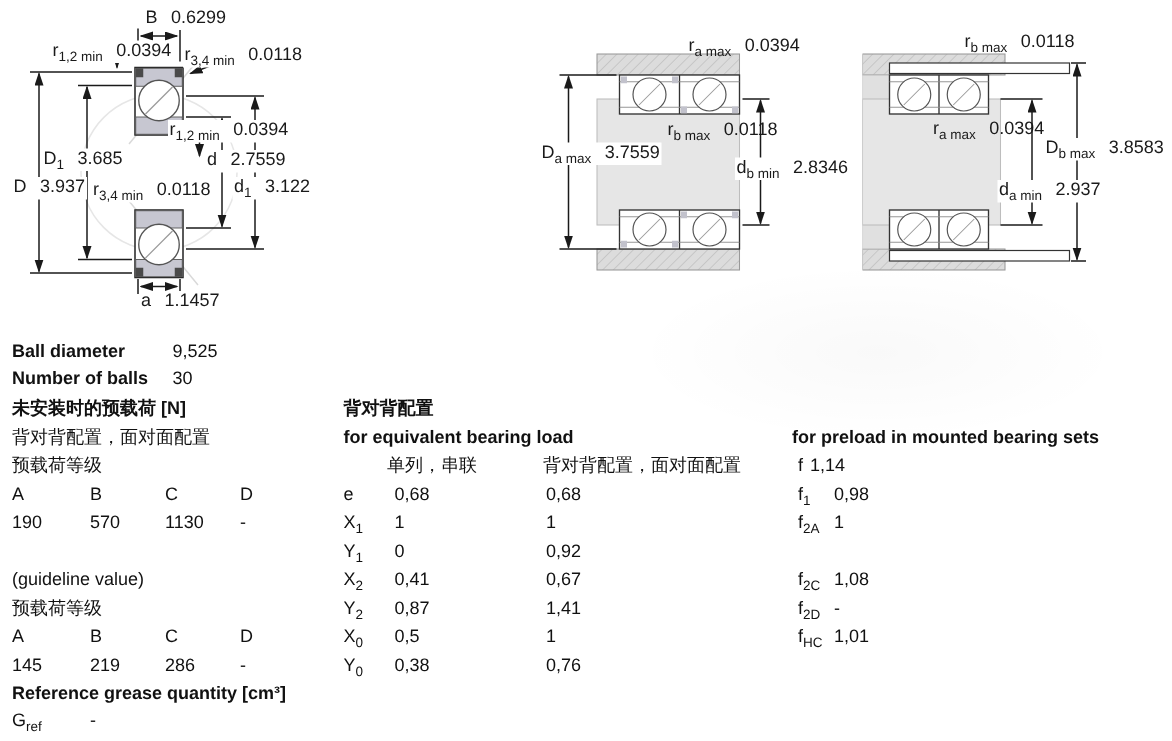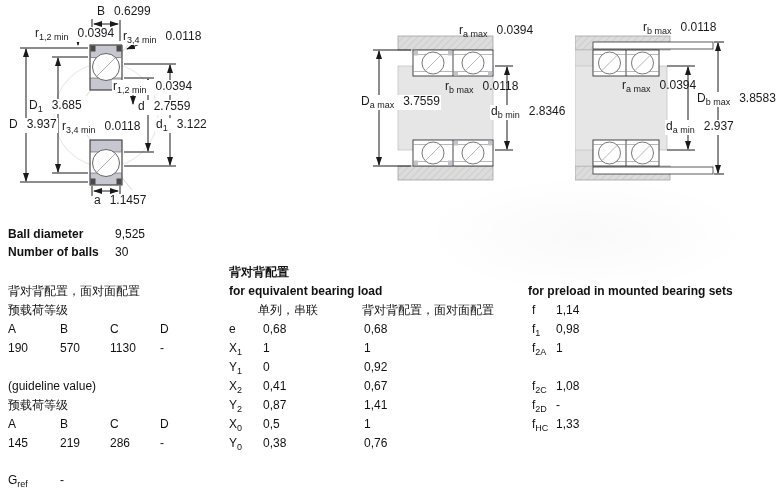--- a/index.html
+++ b/index.html
@@ -224,20 +224,21 @@
 
   <div class="row" style="left:8px;top:227px;width:215px">
     <span class="cell b" style="left:0">Ball diameter</span>
     <span class="cell" style="left:107px">9,525</span>
   </div>
   <div class="row" style="left:8px;top:245px;width:215px">
     <span class="cell b" style="left:0">Number of balls</span>
     <span class="cell" style="left:107px">30</span>
   </div>
 
+  <div class="abs t b" style="left:8px;top:265px">未安装时的预载荷 [N]</div>
   <div class="abs t" style="left:8px;top:284px">背对背配置，面对面配置</div>
   <div class="abs t" style="left:8px;top:303px">预载荷等级</div>
   <div class="row" style="left:8px;top:322px;width:215px">
     <span class="cell" style="left:0">A</span>
     <span class="cell" style="left:52px">B</span>
     <span class="cell" style="left:102px">C</span>
     <span class="cell" style="left:152px">D</span>
   </div>
   <div class="row" style="left:8px;top:341px;width:215px">
     <span class="cell" style="left:0">190</span>
@@ -254,20 +255,21 @@
     <span class="cell" style="left:102px">C</span>
     <span class="cell" style="left:152px">D</span>
   </div>
   <div class="row" style="left:8px;top:436px;width:215px">
     <span class="cell" style="left:0">145</span>
     <span class="cell" style="left:52px">219</span>
     <span class="cell" style="left:102px">286</span>
     <span class="cell" style="left:152px">-</span>
   </div>
 
+  <div class="abs t b" style="left:8px;top:455px">Reference grease quantity [cm³]</div>
   <div class="row" style="left:8px;top:473px;width:215px">
     <span class="cell" style="left:0"><span>G</span><sub>ref</sub></span>
     <span class="cell" style="left:52px">-</span>
   </div>
 
   <div class="abs t b" style="left:229px;top:265px">背对背配置</div>
   <div class="abs t b" style="left:229px;top:284px">for equivalent bearing load</div>
   <div class="abs t" style="left:258px;top:303px">单列，串联</div>
   <div class="abs t" style="left:362px;top:303px">背对背配置，面对面配置</div>
 
@@ -304,36 +306,36 @@
   <div class="row" style="left:229px;top:436px;width:300px">
     <span class="cell" style="left:0"><span>Y</span><sub>0</sub></span>
     <span class="cell" style="left:34px">0,38</span>
     <span class="cell" style="left:135px">0,76</span>
   </div>
 
   <div class="abs t b" style="left:528px;top:284px">for preload in mounted bearing sets</div>
 
   <div class="row" style="left:532px;top:303px;width:120px">
     <span class="cell" style="left:0"><span>f</span><sub></sub></span>
-    <span class="cell" style="left:24px">1,14</span>
+    <span class="cell" style="left:8px">1,14</span>
   </div>
   <div class="row" style="left:532px;top:322px;width:120px">
     <span class="cell" style="left:0"><span>f</span><sub>1</sub></span>
     <span class="cell" style="left:24px">0,98</span>
   </div>
   <div class="row" style="left:532px;top:341px;width:120px">
     <span class="cell" style="left:0"><span>f</span><sub>2A</sub></span>
     <span class="cell" style="left:24px">1</span>
   </div>
   <div class="row" style="left:532px;top:379px;width:120px">
     <span class="cell" style="left:0"><span>f</span><sub>2C</sub></span>
     <span class="cell" style="left:24px">1,08</span>
   </div>
   <div class="row" style="left:532px;top:398px;width:120px">
     <span class="cell" style="left:0"><span>f</span><sub>2D</sub></span>
     <span class="cell" style="left:24px">-</span>
   </div>
   <div class="row" style="left:532px;top:417px;width:120px">
     <span class="cell" style="left:0"><span>f</span><sub>HC</sub></span>
-    <span class="cell" style="left:24px">1,33</span>
+    <span class="cell" style="left:24px">1,01</span>
   </div>
 
 </div>
 
 </body></html>

